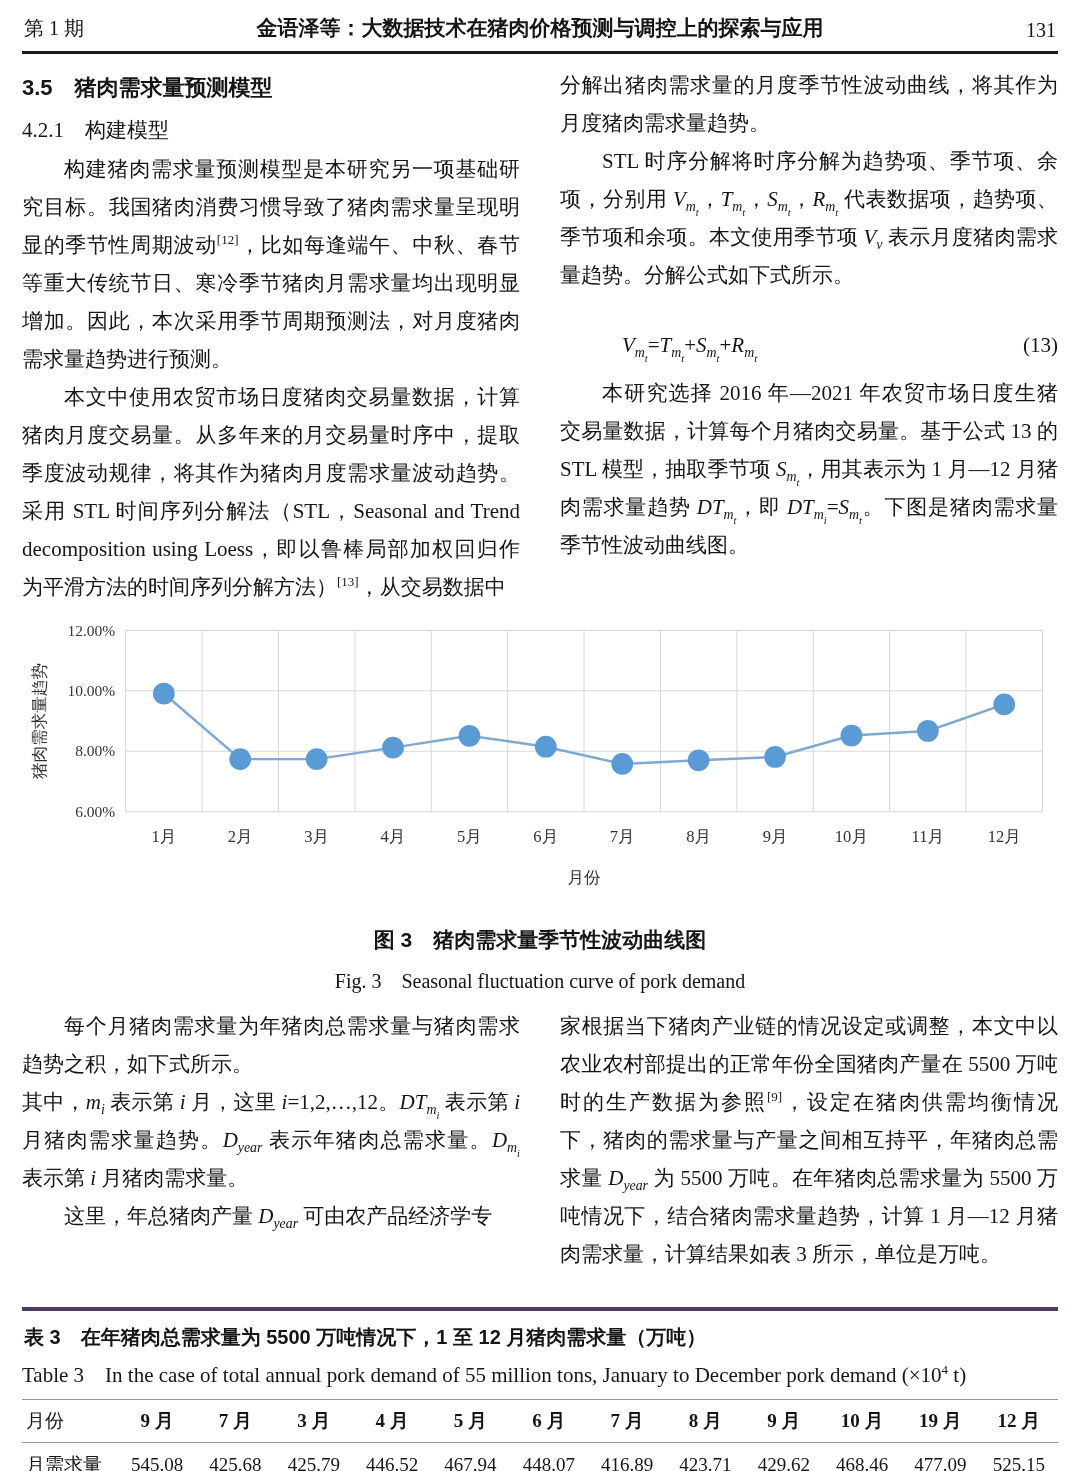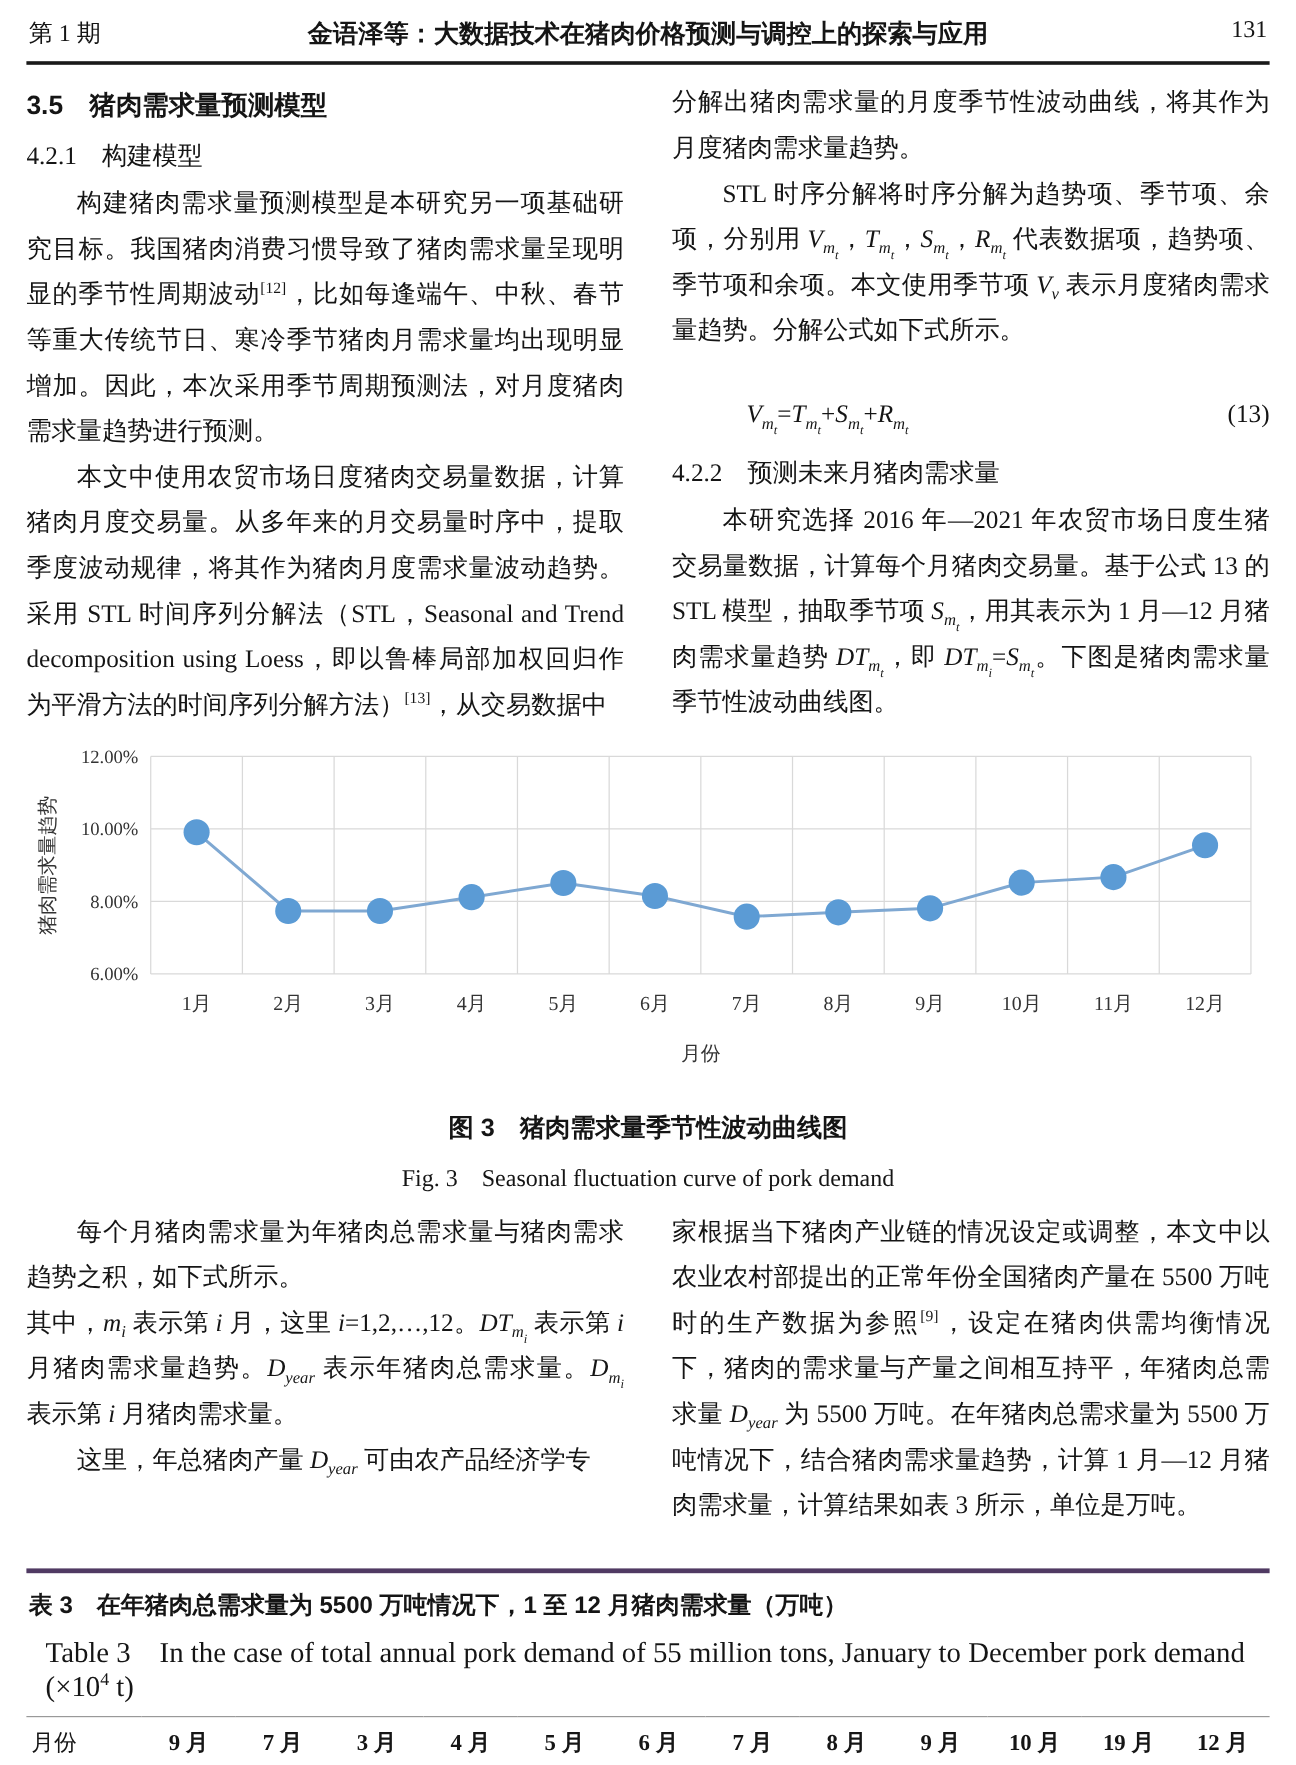--- a/index.html
+++ b/index.html
@@ -7,21 +7,21 @@
     --hrule:#1a1a1a; --thin:#999999;
   }
   *{box-sizing:border-box;}
   html,body{margin:0;padding:0;}
   body{
     width:1080px;height:1471px;overflow:hidden;background:#ffffff;color:#151515;
     font-family:"Liberation Serif","DejaVu Serif",serif;
   }
   .page{padding:6px 22px 0 22px;}
   
-  .pghead{display:flex;align-items:flex-start;padding:8px 2px 9px 2px;border-bottom:3px solid var(--hrule);}
+  .pghead{display:flex;align-items:flex-end;padding:8px 2px 9px 2px;border-bottom:3px solid var(--hrule);}
   .issue{width:170px;font-size:20px;}
   .runtitle{flex:1;text-align:center;font-family:"Liberation Sans","DejaVu Sans",sans-serif;font-weight:700;font-size:21px;}
   .pageno{width:170px;text-align:right;font-size:20px;}
   
   .cols{display:flex;gap:40px;margin-top:12px;}
   .col{width:498px;font-size:21px;line-height:38px;text-align:justify;}
   p{margin:0;}
   .indent{text-indent:2em;}
   .noindent{text-indent:0;}
   .h42{font-family:"Liberation Sans","DejaVu Sans",sans-serif;font-weight:700;font-size:22px;line-height:40px;margin:2px 0 2px 0;}
@@ -41,21 +41,21 @@
   .dot{fill:var(--marker);}
   .ytick{font:15px "Liberation Serif",serif;fill:#333;text-anchor:end;}
   .xtick{font:16px "Liberation Serif",serif;fill:#333;text-anchor:middle;}
   .axlabel{font:16px "Liberation Serif",serif;fill:#333;text-anchor:middle;}
   .figcap-cn{font-family:"Liberation Sans","DejaVu Sans",sans-serif;font-weight:700;font-size:21px;text-align:center;margin-top:28px;}
   .figcap-en{font-size:20px;text-align:center;margin-top:14px;}
   
   .tableblock{margin-top:34px;}
   .rule-purple-top{height:4px;background:var(--purple);}
   .tcap-cn{font-family:"Liberation Sans","DejaVu Sans",sans-serif;font-weight:700;font-size:20px;margin:13px 0 0 2px;}
-  .tcap-en{font-size:24px;margin:10px 0 10px 16px;}
+  .tcap-en{font-size:21px;margin:10px 0 10px 0;}
   table{width:100%;border-collapse:collapse;}
   thead tr{border-top:1px solid var(--thin);border-bottom:1px solid var(--thin);}
   th{font-size:19px;font-weight:700;text-align:center;padding:8px 0;}
   td{font-size:19px;text-align:center;padding:9px 0 11px 0;}
   th.first,td.first{width:96px;text-align:left;padding-left:4px;font-weight:400;}
 </style>
 </head>
 <body>
 
 <div class="page">
@@ -73,21 +73,20 @@
       <p class="indent"><span class="run-t">构建猪肉需求量预测模型是本研究另一项基础研究目标。我国猪肉消费习惯导致了猪肉需求量呈现明显的季节性周期波动</span><span class="run-sup">[12]</span><span class="run-t">，比如每逢端午、中秋、春节等重大传统节日、寒冷季节猪肉月需求量均出现明显增加。因此，本次采用季节周期预测法，对月度猪肉需求量趋势进行预测。</span></p>
       <p class="indent"><span class="run-t">本文中使用农贸市场日度猪肉交易量数据，计算猪肉月度交易量。从多年来的月交易量时序中，提取季度波动规律，将其作为猪肉月度需求量波动趋势。采用 STL 时间序列分解法（STL，Seasonal and Trend decomposition using Loess，即以鲁棒局部加权回归作为平滑方法的时间序列分解方法）</span><span class="run-sup">[13]</span><span class="run-t">，从交易数据中</span></p>
     </div>
     <div class="col">
       <p class="noindent">分解出猪肉需求量的月度季节性波动曲线，将其作为月度猪肉需求量趋势。</p>
       <p class="indent"><span class="run-t">STL 时序分解将时序分解为趋势项、季节项、余项，分别用 </span><span class="run-v">V</span><span class="run-sub">m</span><span class="run-sub2">t</span><span class="run-t">，</span><span class="run-v">T</span><span class="run-sub">m</span><span class="run-sub2">t</span><span class="run-t">，</span><span class="run-v">S</span><span class="run-sub">m</span><span class="run-sub2">t</span><span class="run-t">，</span><span class="run-v">R</span><span class="run-sub">m</span><span class="run-sub2">t</span><span class="run-t"> 代表数据项，趋势项、季节项和余项。本文使用季节项 </span><span class="run-v">V</span><span class="run-sub">v</span><span class="run-t"> 表示月度猪肉需求量趋势。分解公式如下式所示。</span></p>
       <div class="formula">
         <span><span class="run-v">V</span><span class="run-sub">m</span><span class="run-sub2">t</span><span class="run-t">=</span><span class="run-v">T</span><span class="run-sub">m</span><span class="run-sub2">t</span><span class="run-t">+</span><span class="run-v">S</span><span class="run-sub">m</span><span class="run-sub2">t</span><span class="run-t">+</span><span class="run-v">R</span><span class="run-sub">m</span><span class="run-sub2">t</span></span>
         <span class="num">(13)</span>
       </div>
-      <div class="h421">4.2.2　预测未来月猪肉需求量</div>
       <p class="indent"><span class="run-t">本研究选择 2016 年—2021 年农贸市场日度生猪交易量数据，计算每个月猪肉交易量。基于公式 13 的 STL 模型，抽取季节项 </span><span class="run-v">S</span><span class="run-sub">m</span><span class="run-sub2">t</span><span class="run-t">，用其表示为 1 月—12 月猪肉需求量趋势 </span><span class="run-v">DT</span><span class="run-sub">m</span><span class="run-sub2">t</span><span class="run-t">，即 </span><span class="run-v">DT</span><span class="run-sub">m</span><span class="run-sub2">i</span><span class="run-t">=</span><span class="run-v">S</span><span class="run-sub">m</span><span class="run-sub2">t</span><span class="run-t">。下图是猪肉需求量季节性波动曲线图。</span></p>
     </div>
   </div>
 
   <div class="figure">
     <div class="chartwrap">
       <svg id="fig3-svg" viewBox="0 0 1000 268">
           <line class="grid-line" x1="100" x2="985" y1="185" y2="185"></line>
           <text class="ytick" x="90" y="190">6.00%</text>
           <line class="grid-line" x1="100" x2="985" y1="126.66666666666667" y2="126.66666666666667"></line>

